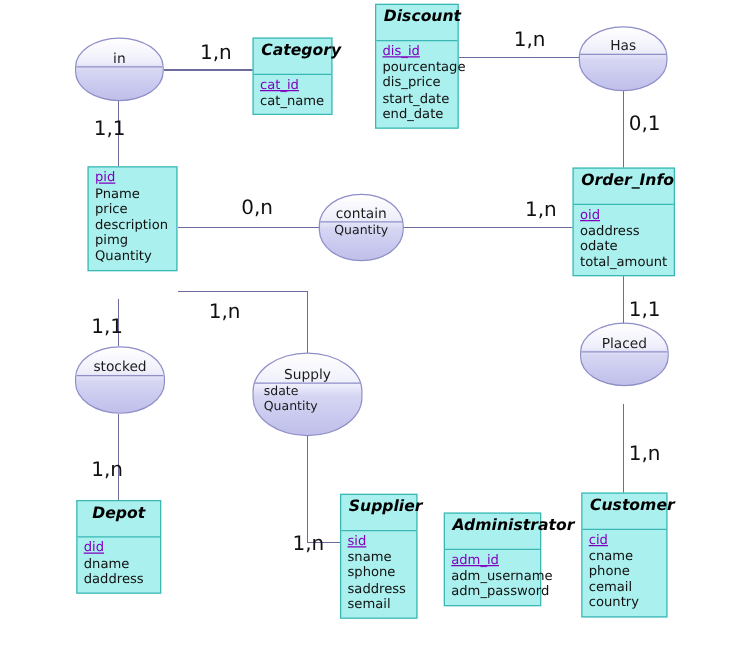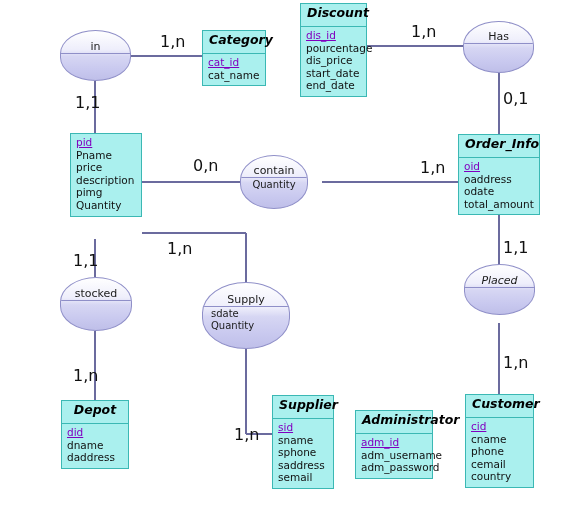--- a/index.html
+++ b/index.html
@@ -34,21 +34,21 @@
     background: #aaf0ee;
     border: 1px solid #3bb8b4;
     z-index: 5;
   }
   .entity-title {
     font-style: italic;
     font-weight: bold;
     font-size: 12.5px;
     color: #000000;
     text-align: center;
-    padding: 2px 6px 6px 6px;
+    padding: 2px 6px 12px 6px;
     border-bottom: 1px solid #3bb8b4;
     line-height: 14px;
     white-space: nowrap;
   }
   .entity-attrs {
     padding: 2px 5px 4px 5px;
   }
   .attr {
     font-size: 10.5px;
     line-height: 12.6px;
@@ -227,21 +227,21 @@
   <div class="rel" style="left:60px; top:30px; width:71px; height:51px;">
     <div class="rel-name" style="padding-top:10px;">in</div>
     <div class="rel-div"></div>
   </div>
 
   <div class="rel" style="left:463px; top:21px; width:71px; height:52px;">
     <div class="rel-name" style="padding-top:9px;">Has</div>
     <div class="rel-div"></div>
   </div>
 
-  <div class="rel" style="left:240px; top:155px; width:68px; height:54px;">
+  <div class="rel" style="left:255px; top:155px; width:68px; height:54px;">
     <div class="rel-name" style="padding-top:9px;">contain</div>
     <div class="rel-div"></div>
     <div class="rel-attrs">
       <div class="rel-attr">Quantity</div>
     </div>
   </div>
 
   <div class="rel" style="left:60px; top:277px; width:72px; height:54px;">
     <div class="rel-name" style="padding-top:10px;">stocked</div>
     <div class="rel-div"></div>
@@ -249,21 +249,21 @@
 
   <div class="rel" style="left:202px; top:282px; width:88px; height:67px;">
     <div class="rel-name" style="padding-top:11px;">Supply</div>
     <div class="rel-div"></div>
     <div class="rel-attrs" style="text-align:left; padding-left:16px;">
       <div class="rel-attr">sdate</div>
       <div class="rel-attr">Quantity</div>
     </div>
   </div>
 
-  <div class="rel" style="left:464px; top:264px; width:71px; height:51px;font-style:italic;">
+  <div class="rel" style="left:464px; top:258px; width:71px; height:51px;">
     <div class="rel-name" style="padding-top:10px;">Placed</div>
     <div class="rel-div"></div>
   </div>
 
   <div class="card" style="left:160px; top:36px;">1,n</div>
   <div class="card" style="left:75px; top:97px;">1,1</div>
   <div class="card" style="left:411px; top:26px;">1,n</div>
   <div class="card" style="left:503px; top:93px;">0,1</div>
   <div class="card" style="left:193px; top:160px;">0,n</div>
   <div class="card" style="left:420px; top:162px;">1,n</div>

